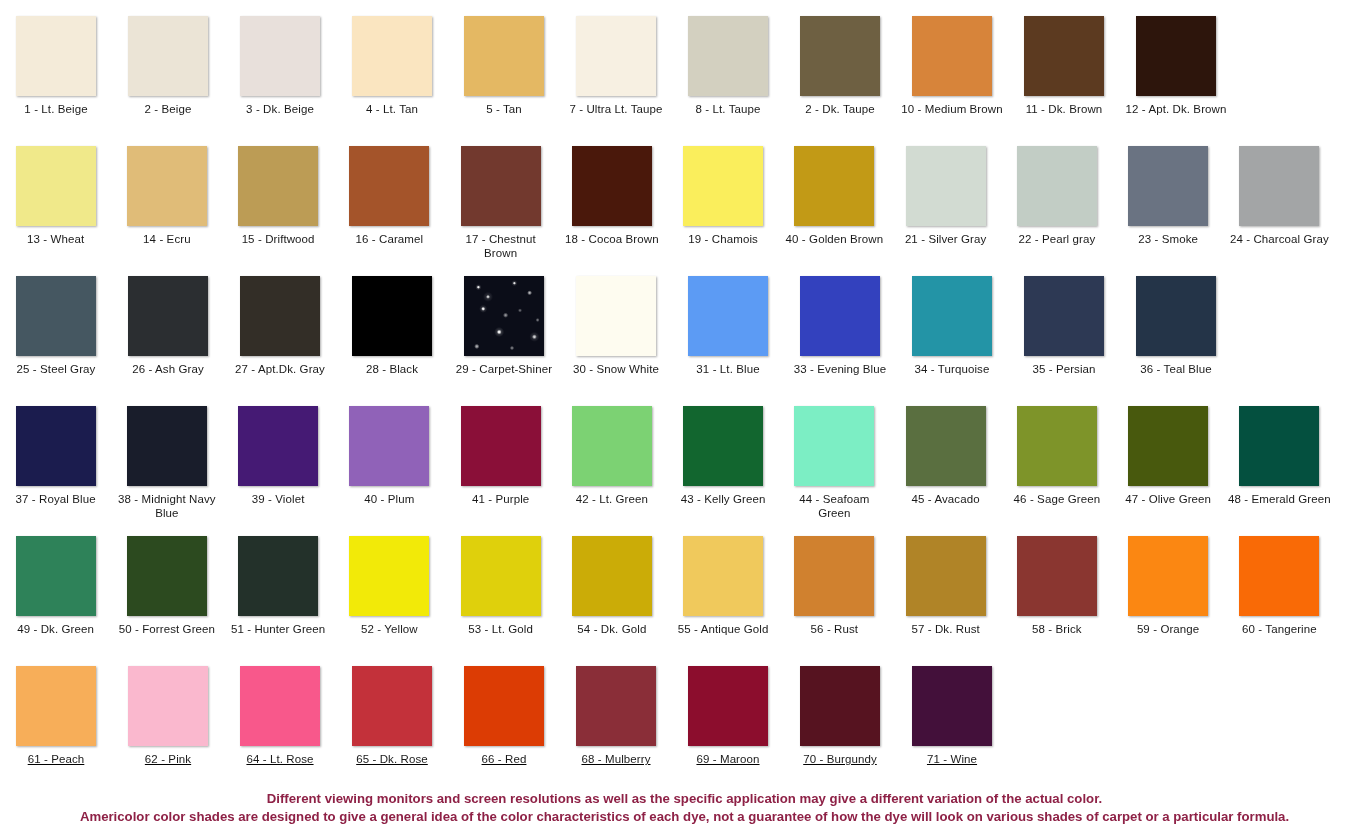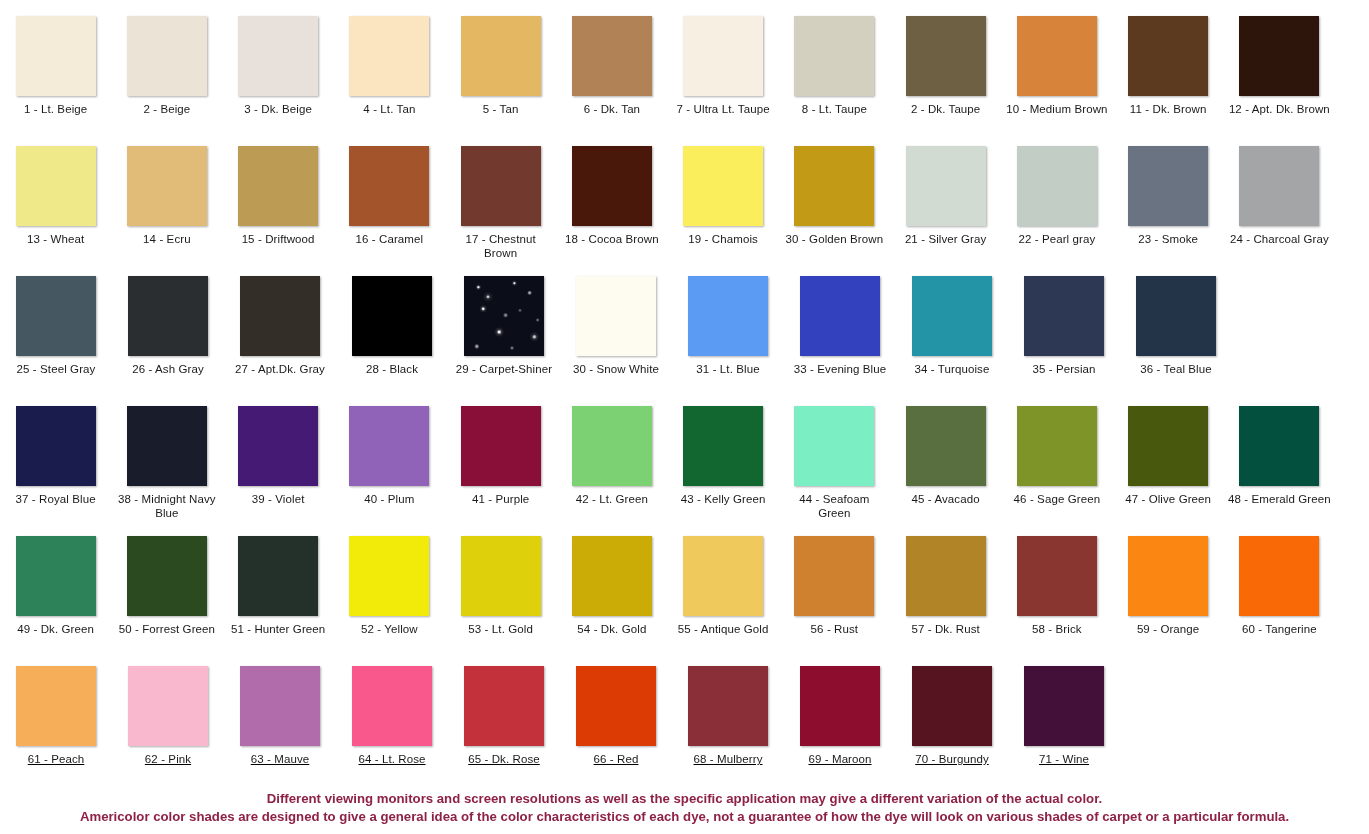--- a/index.html
+++ b/index.html
@@ -113,24 +113,20 @@
       </div>
       <div class="cell">
         <div class="swatch" style="background-color: rgb(250, 229, 192);"></div>
         <div class="label">4 - Lt. Tan</div>
       </div>
       <div class="cell">
         <div class="swatch" style="background-color: rgb(228, 184, 99);"></div>
         <div class="label">5 - Tan</div>
       </div>
       <div class="cell">
-        <div class="swatch" style="background-color: rgb(176, 130, 85);"></div>
-        <div class="label">6 - Dk. Tan</div>
-      </div>
-      <div class="cell">
         <div class="swatch" style="background-color: rgb(247, 240, 226);"></div>
         <div class="label">7 - Ultra Lt. Taupe</div>
       </div>
       <div class="cell">
         <div class="swatch" style="background-color: rgb(211, 208, 192);"></div>
         <div class="label">8 - Lt. Taupe</div>
       </div>
       <div class="cell">
         <div class="swatch" style="background-color: rgb(110, 96, 66);"></div>
         <div class="label">2 - Dk. Taupe</div>
@@ -172,21 +168,21 @@
       <div class="cell">
         <div class="swatch" style="background-color: rgb(74, 24, 11);"></div>
         <div class="label">18 - Cocoa Brown</div>
       </div>
       <div class="cell">
         <div class="swatch" style="background-color: rgb(250, 238, 92);"></div>
         <div class="label">19 - Chamois</div>
       </div>
       <div class="cell">
         <div class="swatch" style="background-color: rgb(194, 154, 22);"></div>
-        <div class="label">30 - Golden Brown</div>
+        <div class="label">40 - Golden Brown</div>
       </div>
       <div class="cell">
         <div class="swatch" style="background-color: rgb(210, 219, 210);"></div>
         <div class="label">21 - Silver Gray</div>
       </div>
       <div class="cell">
         <div class="swatch" style="background-color: rgb(194, 205, 197);"></div>
         <div class="label">22 - Pearl gray</div>
       </div>
       <div class="cell">
@@ -345,24 +341,20 @@
       </div>
     </div>
     <div class="row row-block last">
       <div class="cell">
         <div class="swatch" style="background-color: rgb(247, 174, 89);"></div>
         <div class="label">61 - Peach</div>
       </div>
       <div class="cell">
         <div class="swatch" style="background-color: rgb(250, 184, 206);"></div>
         <div class="label">62 - Pink</div>
-      </div>
-      <div class="cell">
-        <div class="swatch" style="background-color: rgb(177, 108, 172);"></div>
-        <div class="label">63 - Mauve</div>
       </div>
       <div class="cell">
         <div class="swatch" style="background-color: rgb(248, 88, 139);"></div>
         <div class="label">64 - Lt. Rose</div>
       </div>
       <div class="cell">
         <div class="swatch" style="background-color: rgb(195, 49, 58);"></div>
         <div class="label">65 - Dk. Rose</div>
       </div>
       <div class="cell">

